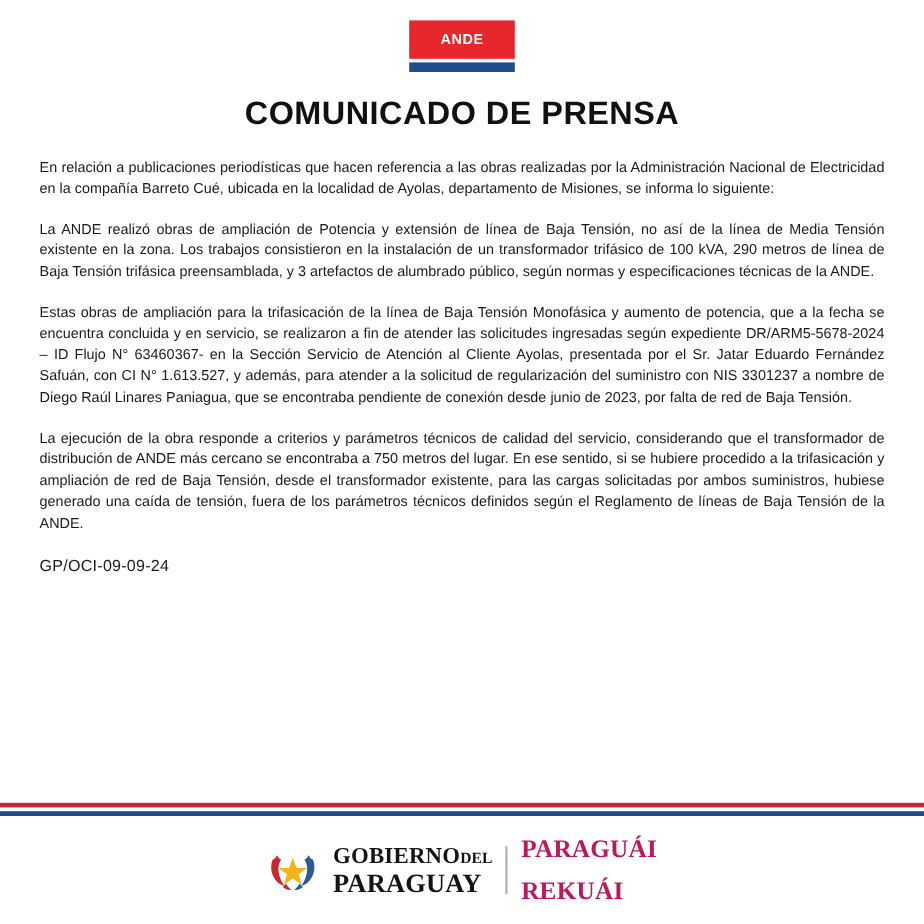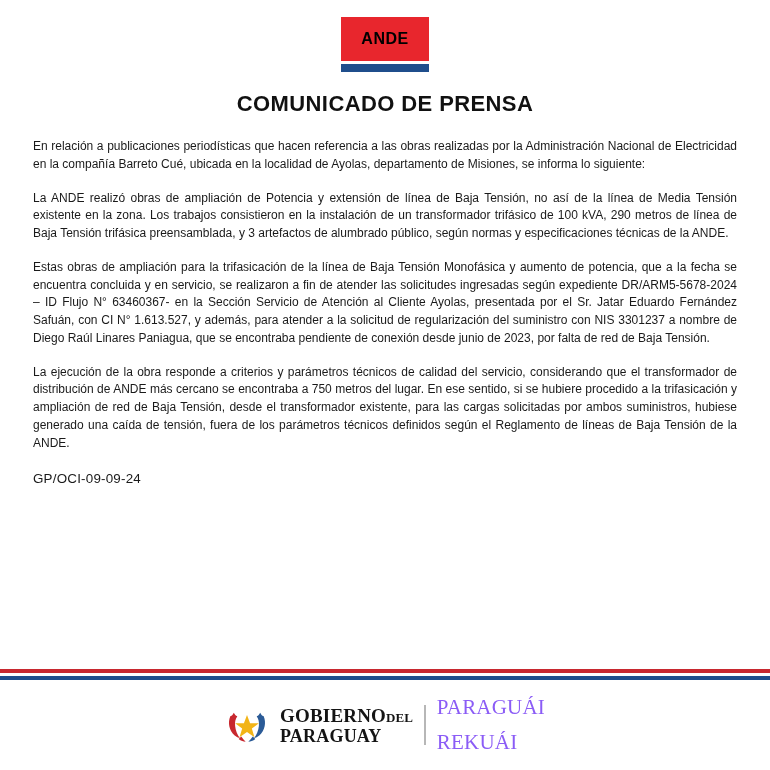--- a/index.html
+++ b/index.html
@@ -30,42 +30,42 @@
     justify-content: center;
   }
   .ande-logo {
     display: flex;
     flex-direction: column;
     align-items: center;
     width: 88px;
   }
   .ande-box {
     width: 88px;
-    height: 44px;
+    height: 32px;
     background: #e8262d;
-    color: #000000;
-    font-weight: bold;
-    font-size: 16px;
+    color: #ffffff;
+    font-weight: bold;
+    font-size: 12px;
     letter-spacing: 0.5px;
     display: flex;
     align-items: center;
     justify-content: center;
     line-height: 1;
   }
   .ande-bar {
     width: 88px;
     height: 8px;
     background: #1f4e8c;
     margin-top: 3px;
   }
 
   
   .title {
     text-align: center;
-    font-size: 22px;
+    font-size: 27px;
     font-weight: bold;
     letter-spacing: 0.4px;
     margin-top: 19px;
     color: #111111;
   }
 
   
   .body-wrap {
     padding: 0 33px;
     margin-top: 21px;
@@ -141,35 +141,35 @@
   .gov-line1 {
     font-size: 19px;
     letter-spacing: 0.2px;
     white-space: nowrap;
   }
   .gov-line1 .small {
     font-size: 13px;
     letter-spacing: 0px;
   }
   .gov-line2 {
-    font-size: 18px;
+    font-size: 22px;
     letter-spacing: 0.2px;
     margin-top: 2px;
     white-space: nowrap;
   }
   .gov-sep {
     width: 2px;
     height: 40px;
     background: #b7b7b7;
   }
   .gov-right {
     font-family: "Liberation Serif", serif;
-    font-weight: normal;
+    font-weight: bold;
     line-height: 1.0;
-    color: #8b5cf6;
+    color: #be185d;
   }
   .gov-right .r1 {
     font-size: 21px;
     letter-spacing: 0.2px;
     white-space: nowrap;
   }
   .gov-right .r2 {
     font-size: 21px;
     letter-spacing: 0.2px;
     margin-top: 14px;

